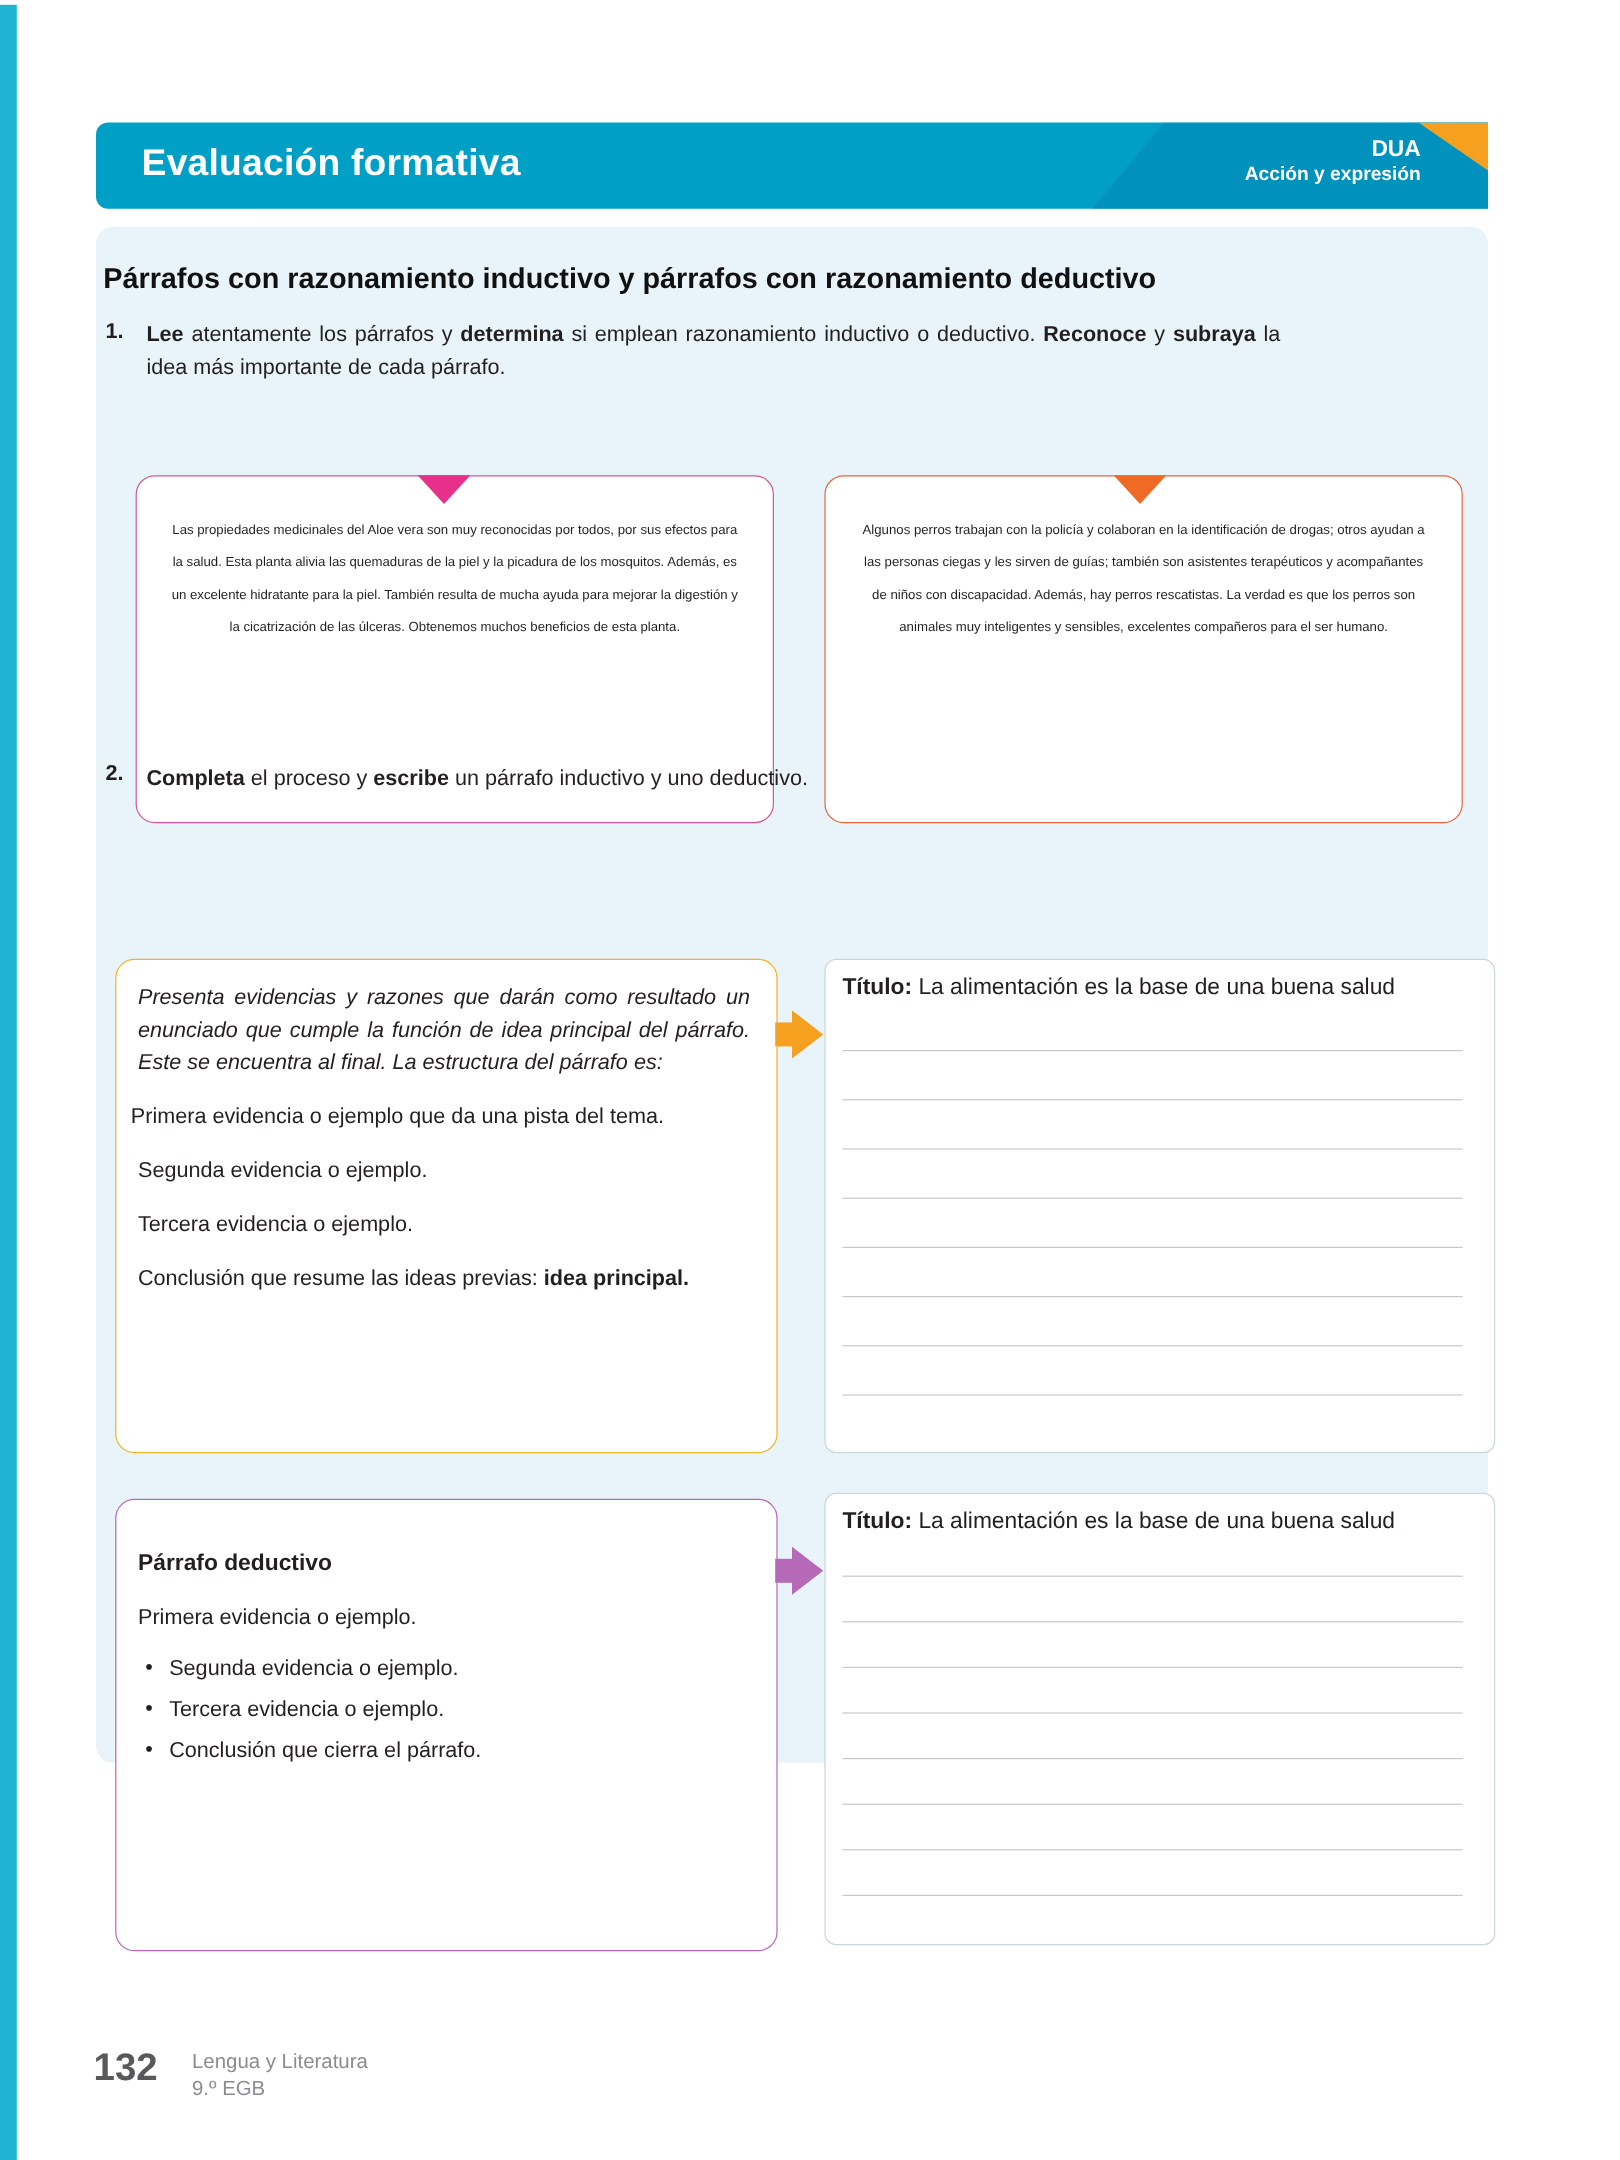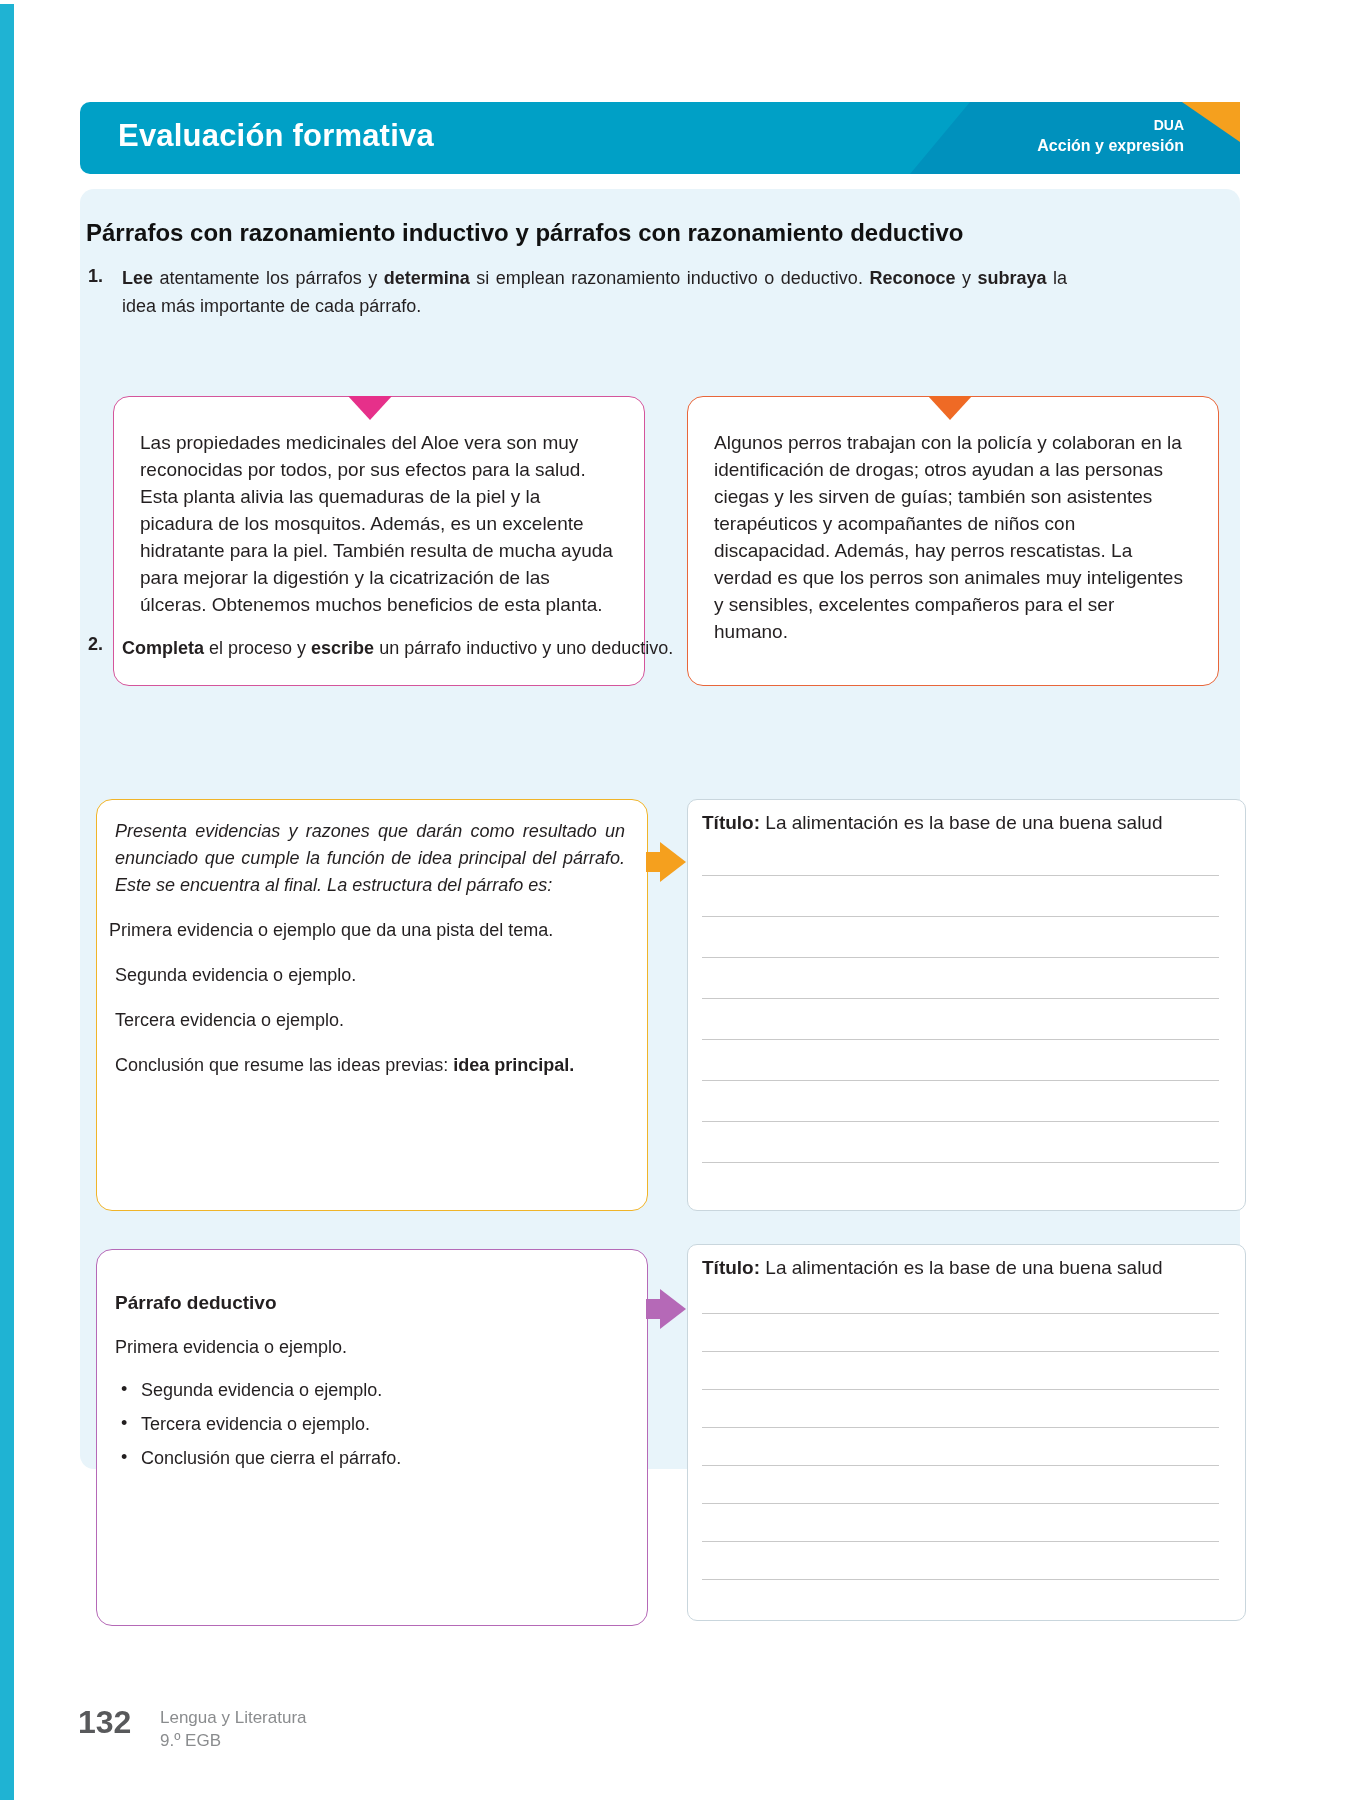--- a/index.html
+++ b/index.html
@@ -41,21 +41,21 @@
     clip-path:polygon(0 0,58px 0,58px 40px);
   }
   .header-title{
     position:absolute;left:38px;top:16px;
     font-size:31px;font-weight:700;color:#ffffff;
     letter-spacing:.2px;
   }
   .dua{
     position:absolute;right:56px;top:12px;text-align:right;color:#fff;
   }
-  .dua-title{font-size:14px;font-weight:700;line-height:22px;}
+  .dua-title{font-size:19px;font-weight:700;line-height:22px;}
   .dua-sub{font-size:16px;font-weight:700;line-height:20px;}
 
   
   .panel{
     position:absolute;left:80px;top:185px;width:1160px;height:1280px;
     background:#e8f4fa;
     border-radius:14px;
   }
   .sec-title{
     position:absolute;left:86px;top:215px;width:1150px;
@@ -70,21 +70,21 @@
   .act1-text b{font-weight:700;}
 
   
   .card{
     position:absolute;background:#ffffff;border-radius:16px;
   }
   .card.pink{border:1.6px solid #d4559b;}
   .card.orange{border:1.6px solid #e8663a;}
   .card p{
     margin:0;padding:0;
-    font-size:19px;line-height:27px;text-align:left;color:#231f20;
+    font-size:11px;line-height:27px;text-align:center;color:#231f20;
   }
   .tri{
     position:absolute;width:0;height:0;
     border-left:22px solid transparent;border-right:22px solid transparent;
   }
   .tri.pink{border-top:24px solid #e6308a;}
   .tri.orange{border-top:24px solid #ef6a25;}
 
   
   .act2-num{position:absolute;left:88px;top:630px;font-size:18px;font-weight:700;}

